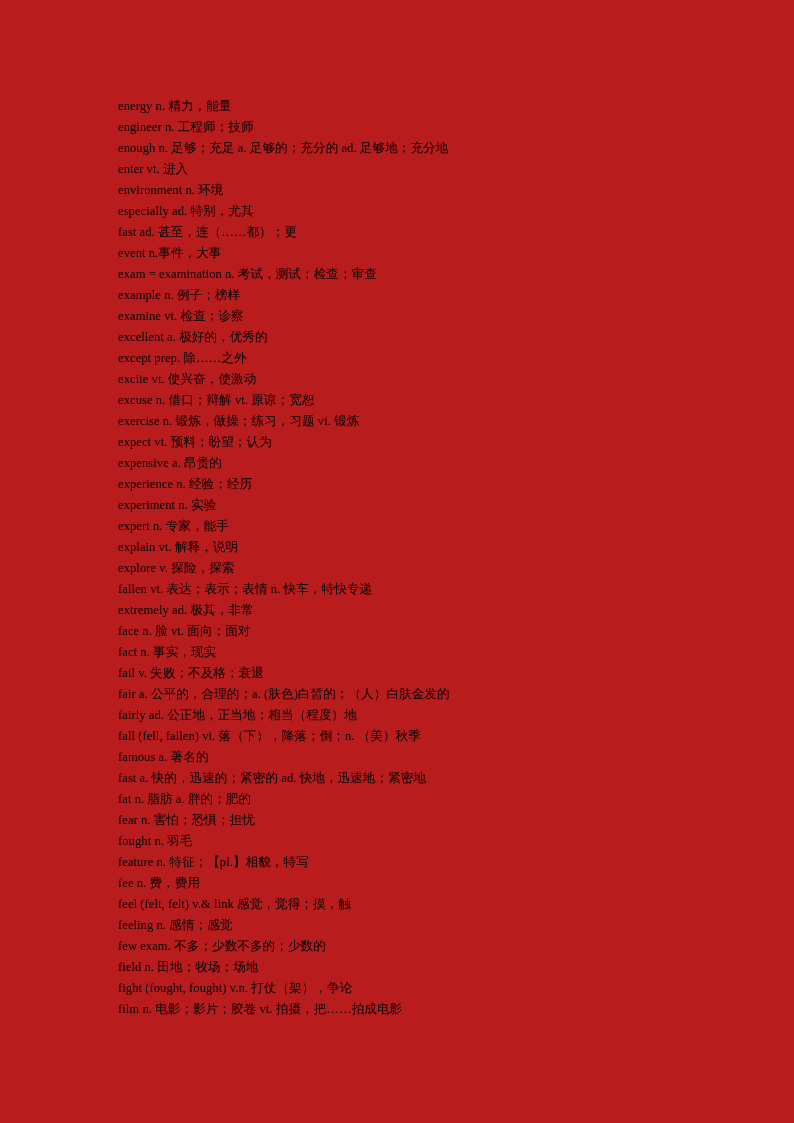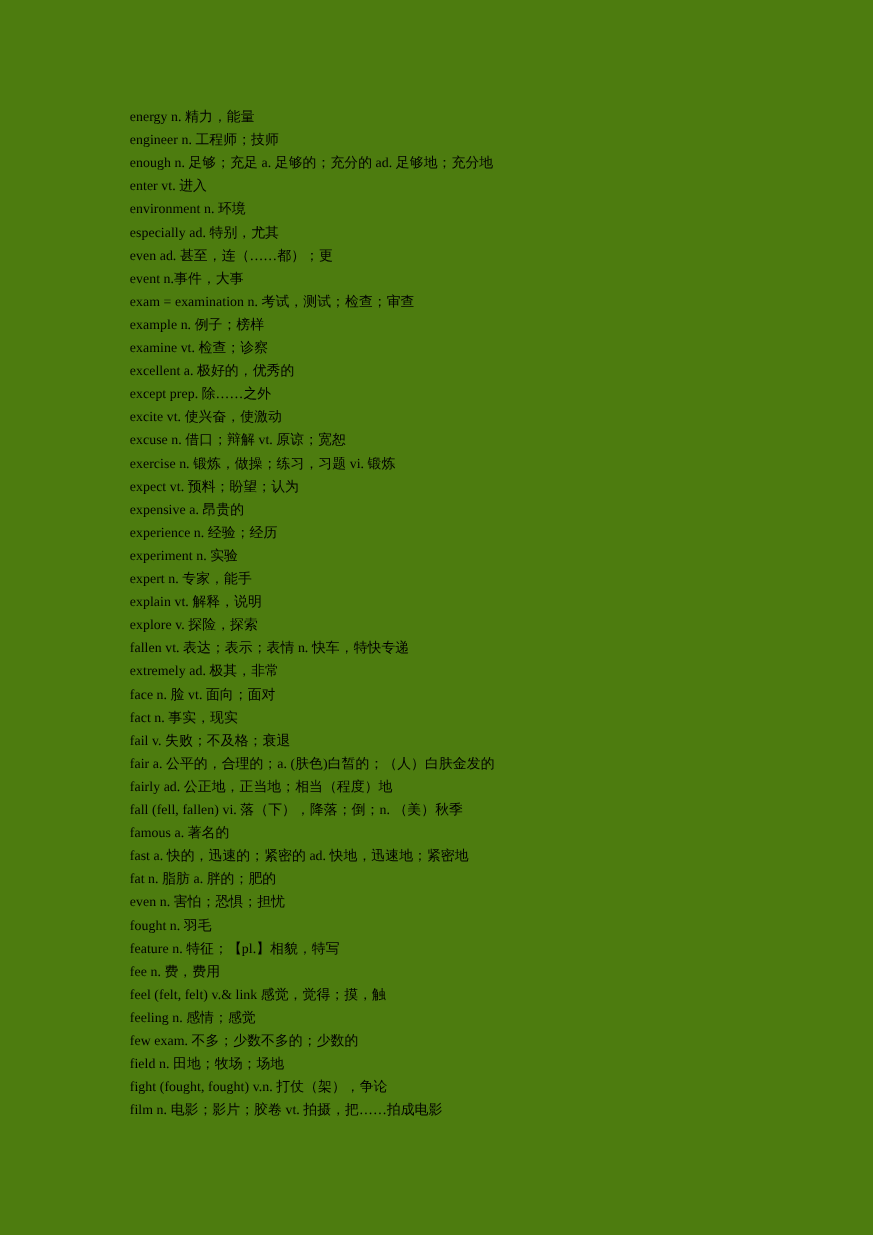--- a/index.html
+++ b/index.html
@@ -12,21 +12,21 @@
     width: 794px;
     height: 1123px;
     font-family: "Liberation Serif", "DejaVu Serif", serif;
     color: #000000;
     -webkit-font-smoothing: none;
   }
   .page {
     position: relative;
     width: 794px;
     height: 1123px;
-    background: #4d7c0f;
+    background: #b91c1c;
     box-sizing: border-box;
     overflow: hidden;
   }
   .word-list {
     position: absolute;
     left: 118px;
     top: 96px;
     width: 600px;
     margin: 0;
     padding: 0;
@@ -44,21 +44,21 @@
 <body>
 
 <div class="page">
   <ul class="word-list">
       <li class="entry">energy n.  精力，能量</li>
       <li class="entry">engineer n.  工程师；技师</li>
       <li class="entry">enough n.  足够；充足  a.  足够的；充分的  ad.  足够地；充分地</li>
       <li class="entry">enter vt.  进入</li>
       <li class="entry">environment n.  环境</li>
       <li class="entry">especially ad.  特别，尤其</li>
-      <li class="entry">even ad.  甚至，连（……都）；更</li>
+      <li class="entry">fast ad.  甚至，连（……都）；更</li>
       <li class="entry">event n.事件，大事</li>
       <li class="entry">exam = examination n.  考试，测试；检查；审查</li>
       <li class="entry">example n.  例子；榜样</li>
       <li class="entry">examine vt.  检查；诊察</li>
       <li class="entry">excellent a.  极好的，优秀的</li>
       <li class="entry">except prep.  除……之外</li>
       <li class="entry">excite vt.  使兴奋，使激动</li>
       <li class="entry">excuse n.  借口；辩解  vt.  原谅；宽恕</li>
       <li class="entry">exercise n.  锻炼，做操；练习，习题  vi.  锻炼</li>
       <li class="entry">expect vt.  预料；盼望；认为</li>
@@ -72,21 +72,21 @@
       <li class="entry">extremely ad.  极其，非常</li>
       <li class="entry">face n.  脸  vt.  面向；面对</li>
       <li class="entry">fact n.  事实，现实</li>
       <li class="entry">fail v.  失败；不及格；衰退</li>
       <li class="entry">fair a.  公平的，合理的；a. (肤色)白皙的；（人）白肤金发的</li>
       <li class="entry">fairly ad.  公正地，正当地；相当（程度）地</li>
       <li class="entry">fall (fell, fallen) vi.  落（下），降落；倒；n.  （美）秋季</li>
       <li class="entry">famous a.  著名的</li>
       <li class="entry">fast a.  快的，迅速的；紧密的  ad.  快地，迅速地；紧密地</li>
       <li class="entry">fat n.  脂肪  a.  胖的；肥的</li>
-      <li class="entry">even n.  害怕；恐惧；担忧</li>
+      <li class="entry">fear n.  害怕；恐惧；担忧</li>
       <li class="entry">fought n.  羽毛</li>
       <li class="entry">feature n.  特征；【pl.】相貌，特写</li>
       <li class="entry">fee n.  费，费用</li>
       <li class="entry">feel (felt, felt) v.&amp; link  感觉，觉得；摸，触</li>
       <li class="entry">feeling n.  感情；感觉</li>
       <li class="entry">few exam.  不多；少数不多的；少数的</li>
       <li class="entry">field n.  田地；牧场；场地</li>
       <li class="entry">fight (fought, fought) v.n.  打仗（架），争论</li>
       <li class="entry">film n.  电影；影片；胶卷 vt.  拍摄，把……拍成电影</li>
     </ul>

